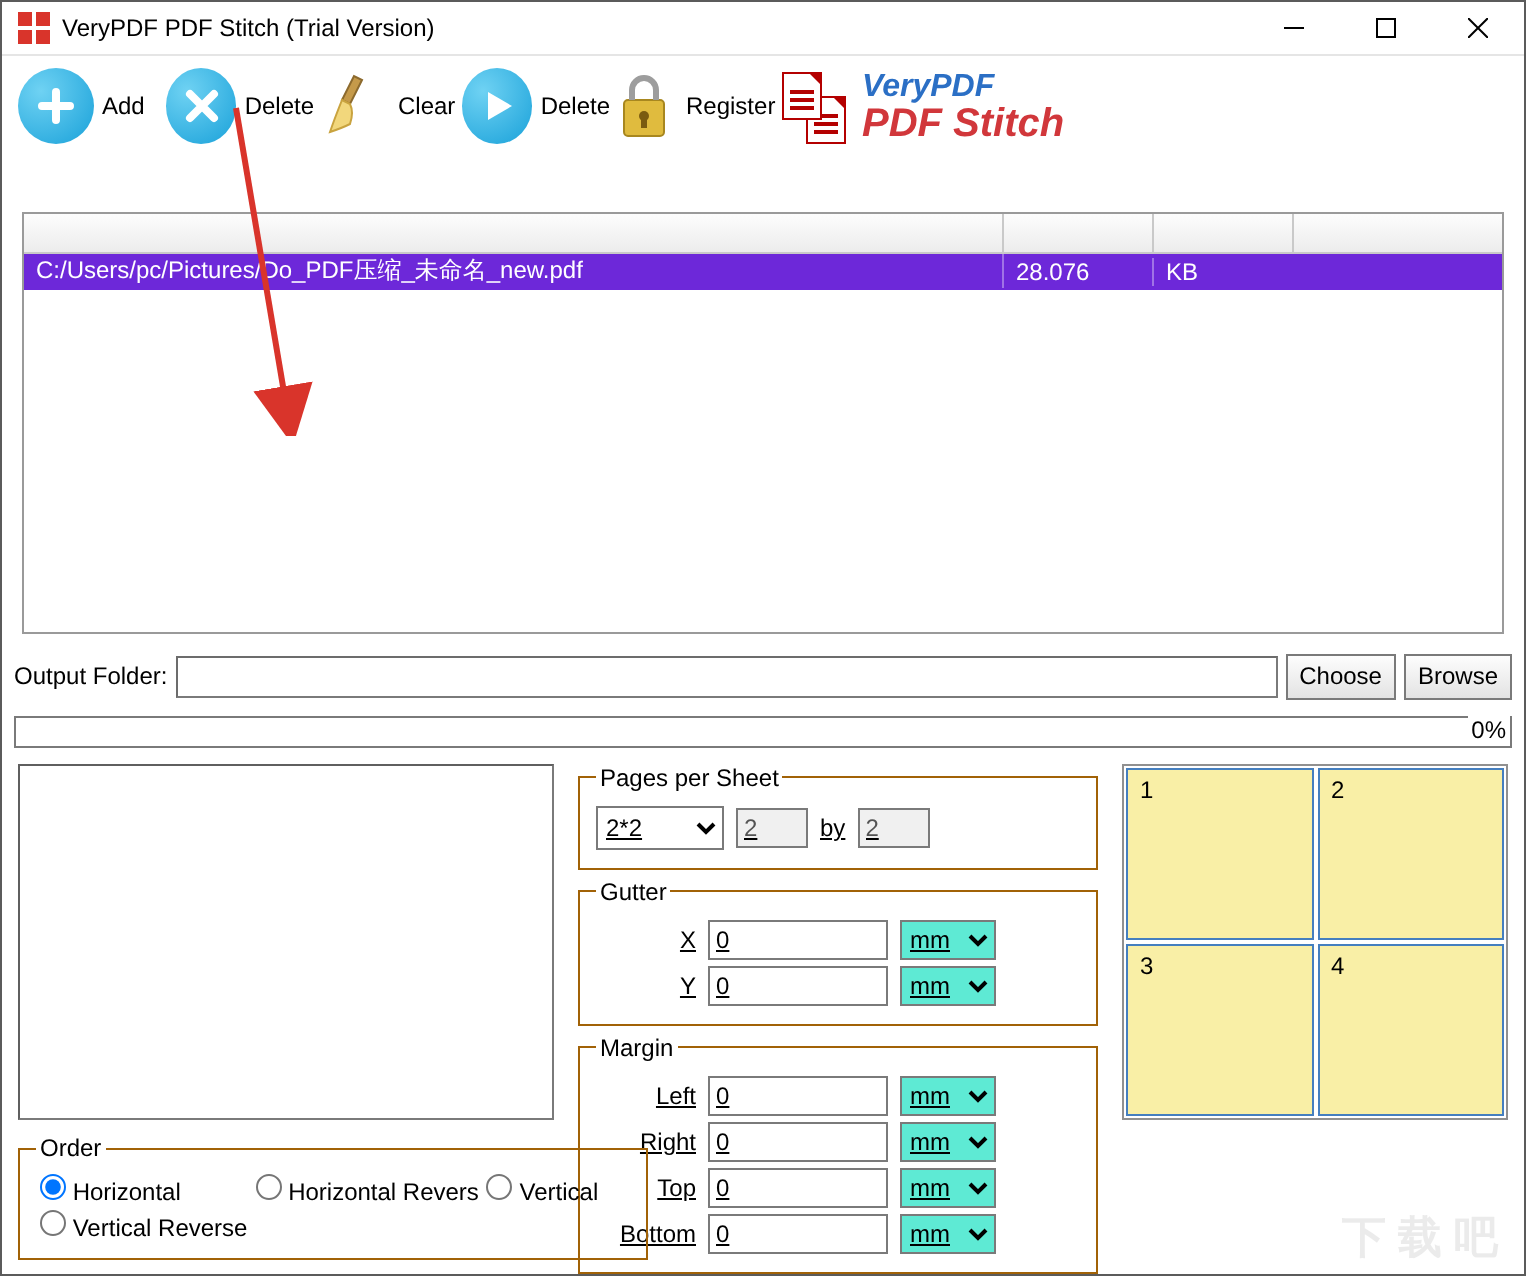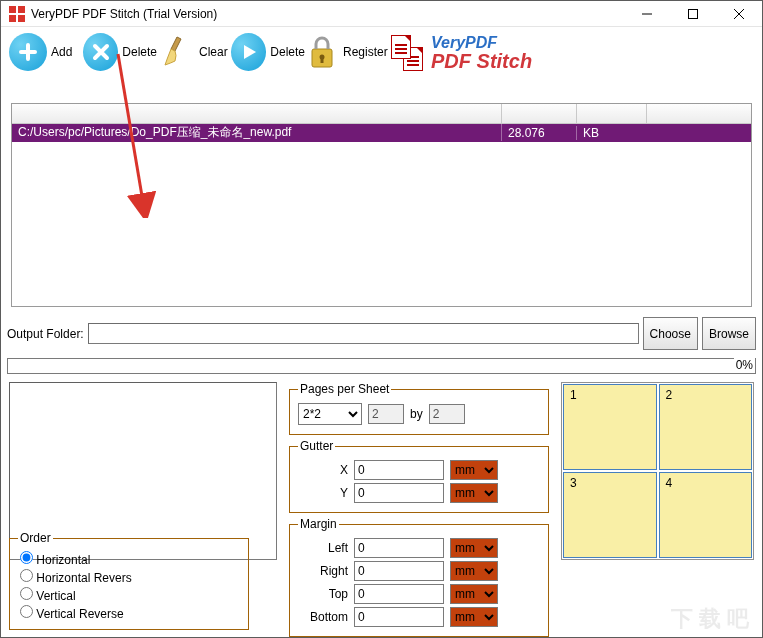--- a/index.html
+++ b/index.html
@@ -21,49 +21,49 @@
 .logo-area .docs .d { position: absolute; width: 20px; height: 24px; background: #fff; border: 1px solid #b40000; }
 .logo-area .docs .d .corner { position:absolute; top:0; right:0; width:0; height:0; border-left:5px solid transparent; border-top:5px solid #b40000; }
 .logo-area .docs .d.b { top:14px; left:16px; }
 .logo-area .docs .d.a { top:2px; left:4px; }
 .logo-area .docs .d .stripe { position:absolute; left:3px; right:3px; height:2px; background:#b40000; }
 .logo-text1 { font-size: 16px; font-weight: bold; color: #2b6fc5; font-style: italic; line-height: 1; }
 .logo-text2 { font-size: 20px; font-weight: bold; color: #d1373b; font-style: italic; line-height: 1; }
 .file-table { margin: 4px 10px 0 10px; border: 1px solid #9a9a9a; height: 236px; background: #fff; position: relative; overflow: hidden; }
 .file-table .hdr { height: 20px; background: linear-gradient(#fdfdfd,#ececec); border-bottom: 1px solid #c9c9c9; display: flex; }
 .file-table .hdr .cell { border-right: 1px solid #c9c9c9; }
-.file-table .row { height: 18px; background: #701a75; color: #fff; display: flex; font-size: 12px; align-items: center; }
+.file-table .row { height: 18px; background: #6d28d9; color: #fff; display: flex; font-size: 12px; align-items: center; }
 .file-table .row .c1 { width: 490px; padding-left: 6px; border-right: 1px solid rgba(255,255,255,0.35); }
 .file-table .row .c2 { width: 75px; padding-left: 6px; border-right: 1px solid rgba(255,255,255,0.35); }
 .file-table .row .c3 { width: 70px; padding-left: 6px; }
 .file-table .hdr .c1 { width: 490px; }
 .file-table .hdr .c2 { width: 75px; }
 .file-table .hdr .c3 { width: 70px; }
 .output-row { display: flex; align-items: center; margin: 10px 6px 0 6px; gap: 4px; font-size: 12px; }
 .output-row .lbl { }
 .output-row input { flex: 1; height: 21px; border: 1px solid #7a7a7a; border-top-color:#6c6c6c; border-left-color:#6c6c6c; background:#fff; font-size:12px; padding: 0 3px; }
-.output-row .btn, .out-btn { height: 33px; border: 1px solid #7a7a7a; background: linear-gradient(#fdfdfd,#e3e3e3); font-size: 12px; padding: 0 6px; }
+.output-row .btn, .out-btn { height: 23px; border: 1px solid #7a7a7a; background: linear-gradient(#fdfdfd,#e3e3e3); font-size: 12px; padding: 0 6px; }
 .progress { margin: 8px 6px 0 6px; height: 18px; border: 1px solid #7a7a7a; background: #fff; position: relative; }
 .progress .pct { position:absolute; right: 0; top: -1px; font-size: 12px; background: #fff; padding: 0 2px; }
 .bottom { display: flex; margin: 8px 8px 0 8px; gap: 12px; }
 .preview-pane { width: 268px; height: 178px; border: 1px solid #7a7a7a; border-top-color:#5f5f5f; border-left-color:#5f5f5f; background: #fff; }
 .settings-col { width: 260px; display:flex; flex-direction:column; gap:4px; }
 fieldset { border: 1px solid #a16207; padding: 4px 22px 6px 8px; font-size: 12px; }
 fieldset legend { font-size: 12px; padding: 0 2px; }
 .sel { height: 22px; border:1px solid #7a7a7a; background:#fff; font-size:12px; }
 .num-inp { width: 60px; height: 20px; border:1px solid #7a7a7a; background:#fff; font-size:12px; text-align:left; padding:0 3px; }
 .num-inp[disabled]{ background:#f0f0f0; }
-.grid-row { display:flex; align-items:center; gap:6px; margin: 3px 0; }
+.grid-row { display:flex; align-items:center; gap:6px; margin: 3px 0; text-decoration: underline; }
 .grid-row .k { width: 50px; text-align: right; }
-.unit { width: 48px; height: 20px; border:1px solid #7a7a7a; background:#c2410c; font-size:12px; }
+.unit { width: 48px; height: 20px; border:1px solid #7a7a7a; background:#5eead4; font-size:12px; }
 .thumb-grid { flex:1; border:1px solid #909090; background:#fff; display:grid; grid-template-columns:1fr 1fr; grid-template-rows:1fr 1fr; height: 178px; }
 .thumb-cell { border:1px solid #457fbf; background:#f9efa6; margin:1px; position:relative; }
 .thumb-cell .n { position:absolute; top:3px; left:6px; font-size:12px; color:#000; }
 .order-box { position:absolute; left:9px; bottom:8px; width:240px; }
-.order-grid { display:grid; grid-template-columns:1fr; gap:2px 4px; font-size:12px; padding:2px 2px; }
+.order-grid { display:grid; grid-template-columns:1fr 1fr 1fr; gap:2px 4px; font-size:12px; padding:2px 2px; }
 .order-grid label { white-space: nowrap; }
 .arrow-annotation { position:absolute; top:48px; left:108px; pointer-events:none; }
 .watermark { position: absolute; right: 8px; bottom: 4px; color: rgba(0,0,0,0.08); font-size: 22px; letter-spacing: 6px; font-weight: bold; pointer-events: none; }
 </style>
 </head>
 <body>
 
 <div class="window">
   <div class="titlebar">
     <div class="app-icon">

